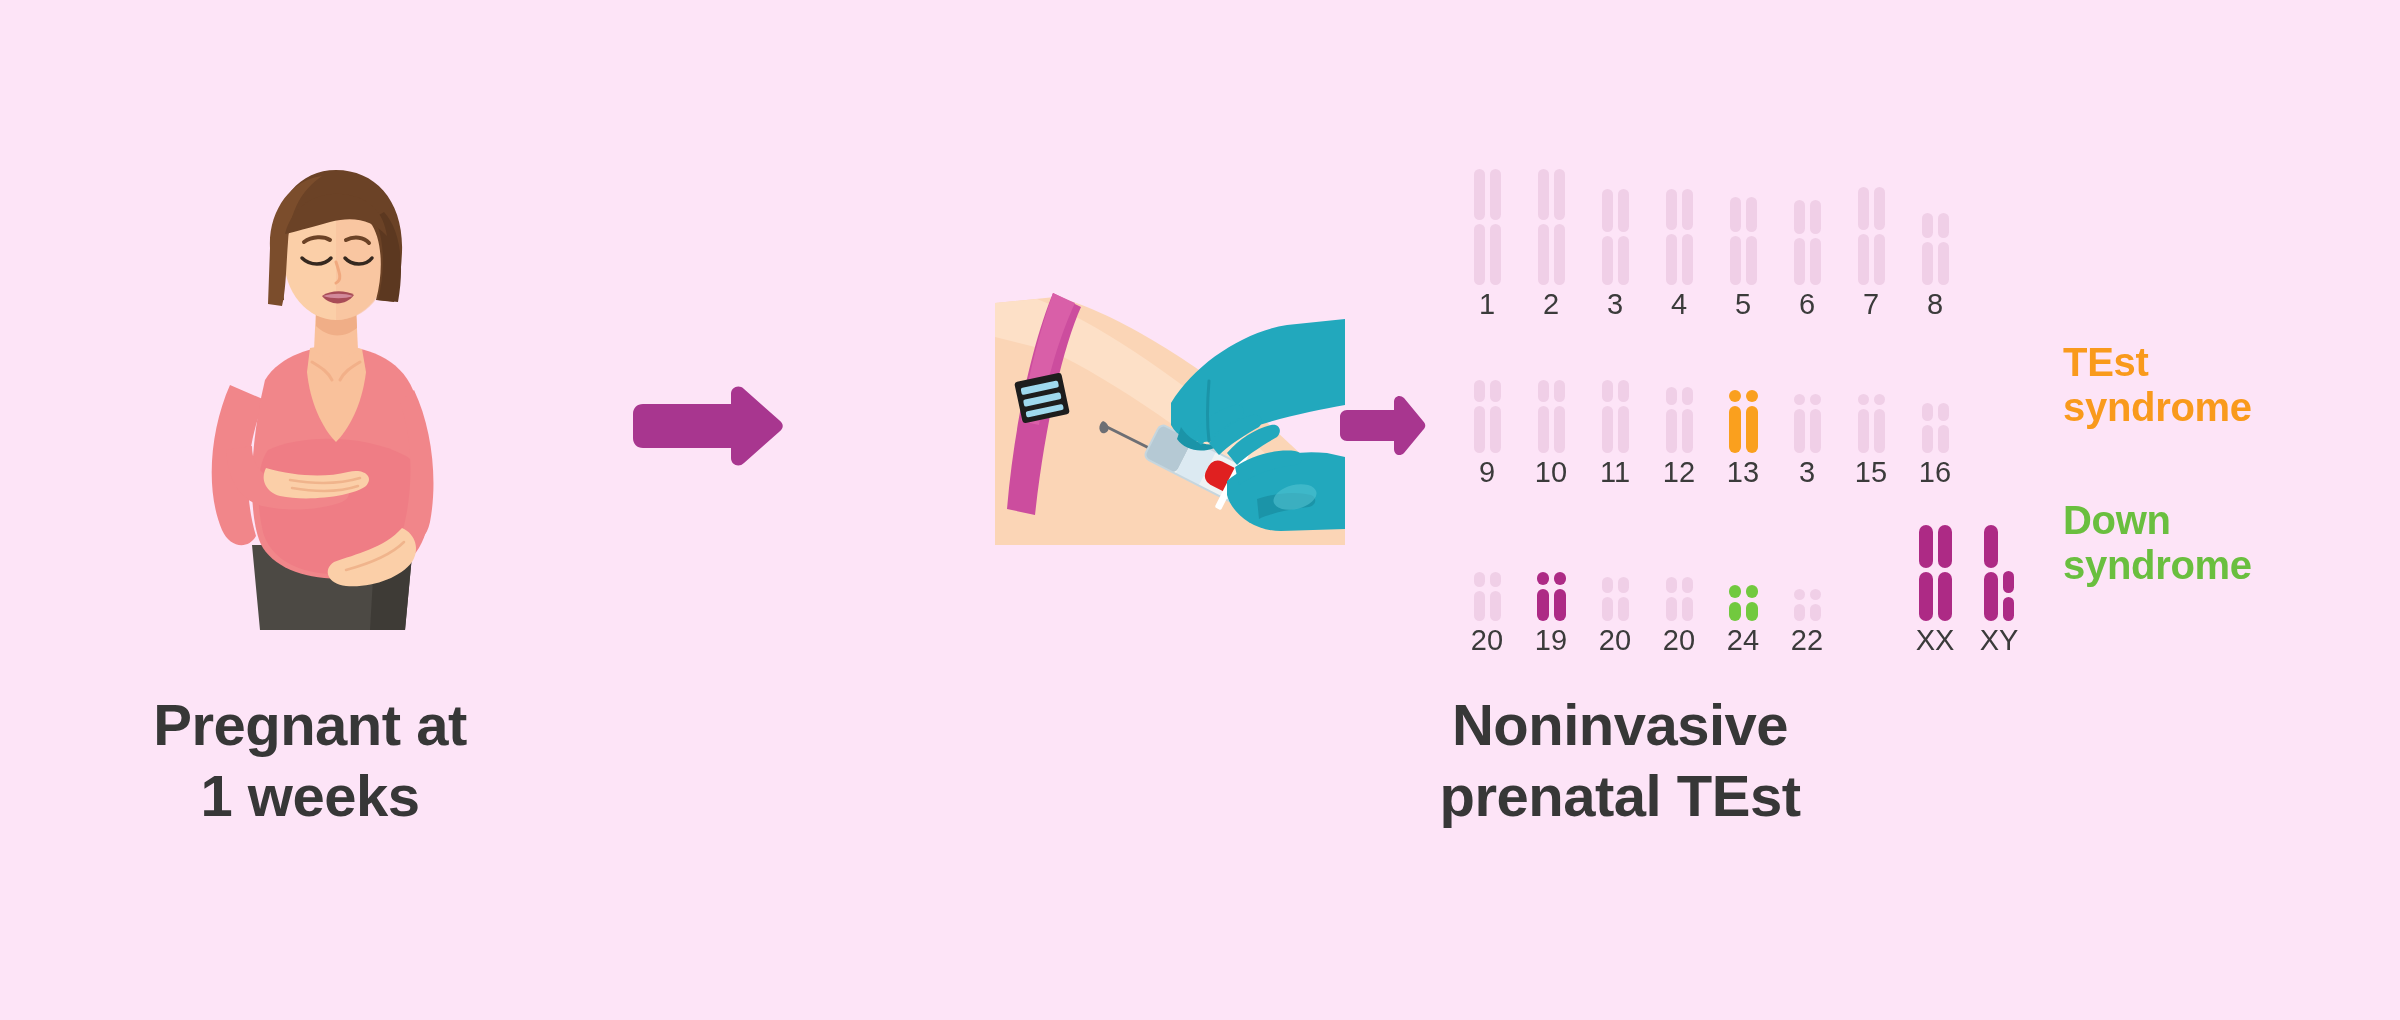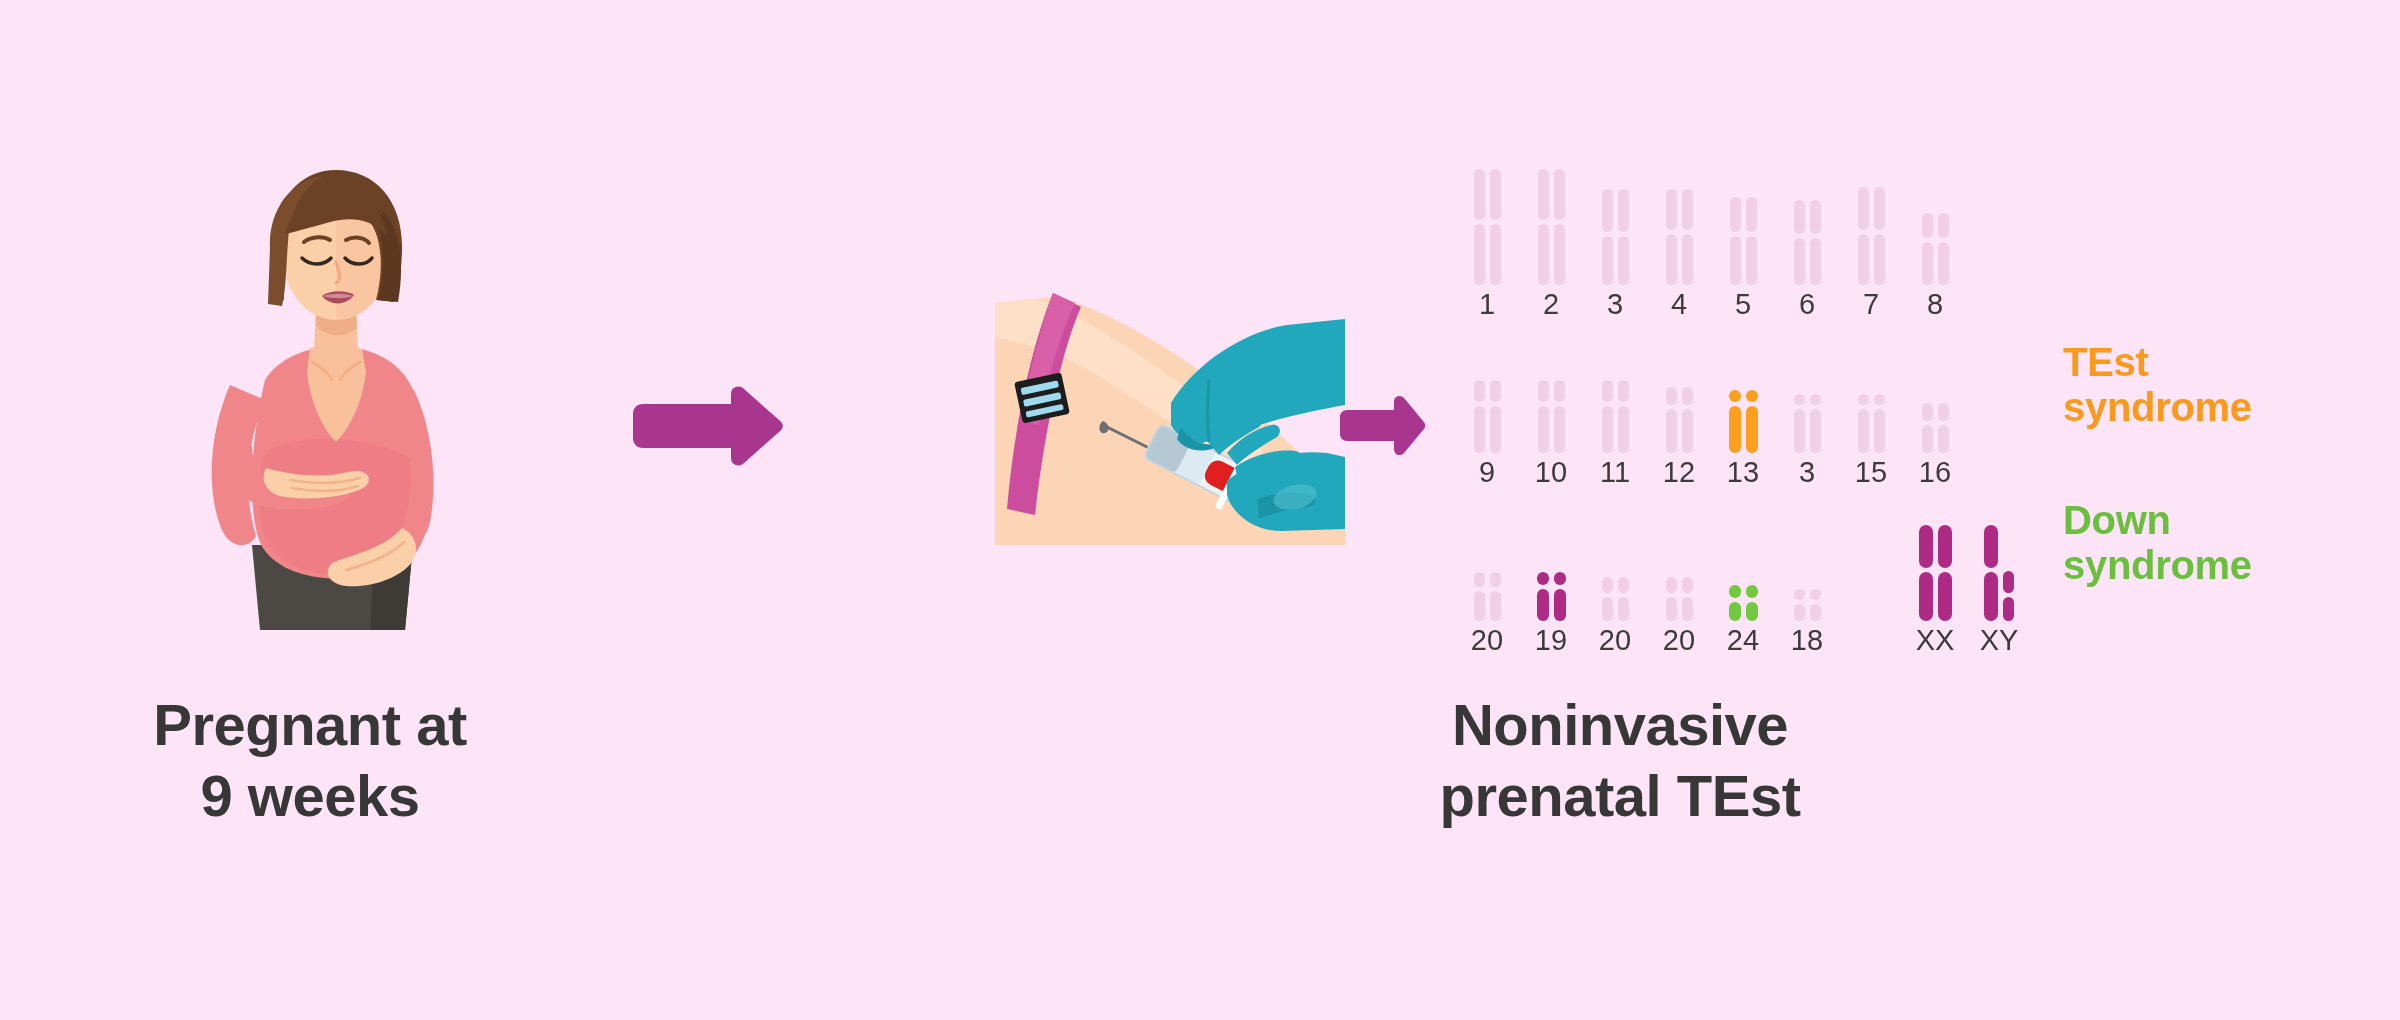--- a/index.html
+++ b/index.html
@@ -503,21 +503,21 @@
           <div class="pair">
             <span class="chrom" style="width: 11px; height: 32px;">
               <span class="arm" style="top: 0px; height: 11.44px; background: rgb(240, 207, 231);"></span>
               <span class="arm" style="bottom: 0px; height: 16.56px; background: rgb(240, 207, 231);"></span>
             </span>
             <span class="chrom" style="width: 11px; height: 32px;">
               <span class="arm" style="top: 0px; height: 11.44px; background: rgb(240, 207, 231);"></span>
               <span class="arm" style="bottom: 0px; height: 16.56px; background: rgb(240, 207, 231);"></span>
             </span>
           </div>
-          <div class="kary-label">18</div>
+          <div class="kary-label">22</div>
         </div>
         <div class="kary-cell" style="left: 448px; width: 64px;">
           <div class="pair">
             <span class="chrom" style="width: 14px; height: 96px;">
               <span class="arm" style="top: 0px; height: 43.12px; background: rgb(173, 42, 133);"></span>
               <span class="arm" style="bottom: 0px; height: 48.88px; background: rgb(173, 42, 133);"></span>
             </span>
             <span class="chrom" style="width: 14px; height: 96px;">
               <span class="arm" style="top: 0px; height: 43.12px; background: rgb(173, 42, 133);"></span>
               <span class="arm" style="bottom: 0px; height: 48.88px; background: rgb(173, 42, 133);"></span>
@@ -540,17 +540,17 @@
         </div>
       </div>
     </div>
 
   <div class="syndrome" id="patau-label" style="color: rgb(249, 154, 28);">TEst
 syndrome</div>
   <div class="syndrome" id="down-label" style="color: rgb(106, 191, 63);">Down
 syndrome</div>
 
   <div class="caption" id="caption-left">Pregnant at
-9 weeks</div>
+1 weeks</div>
   <div class="caption" id="caption-right">Noninvasive
 prenatal TEst</div>
 
 </div>
 
 </body></html>

